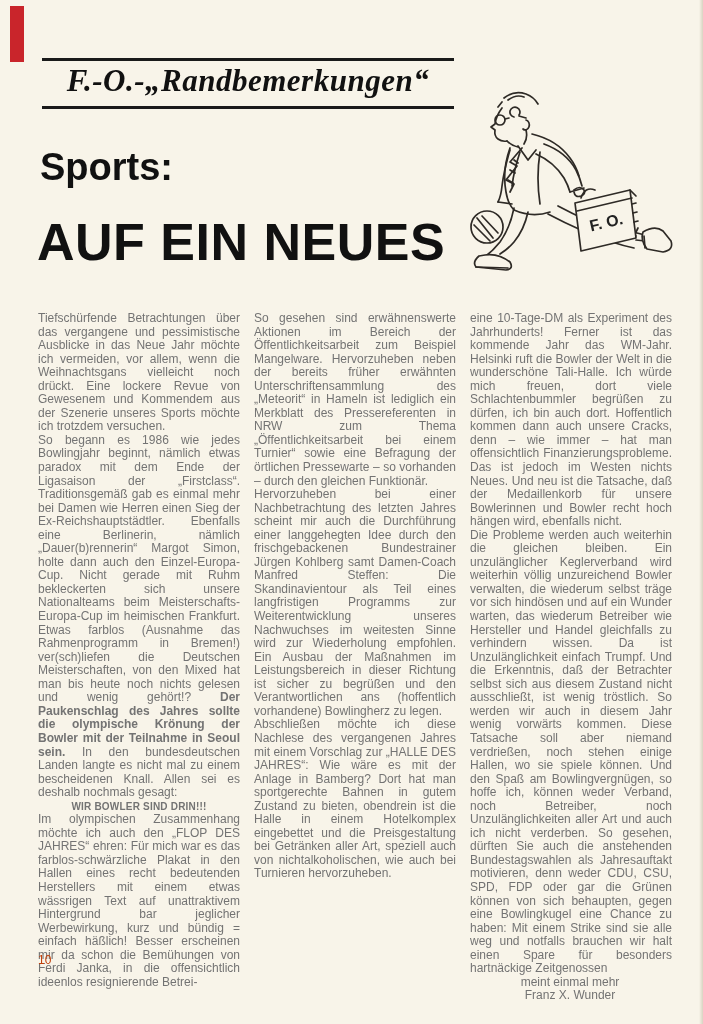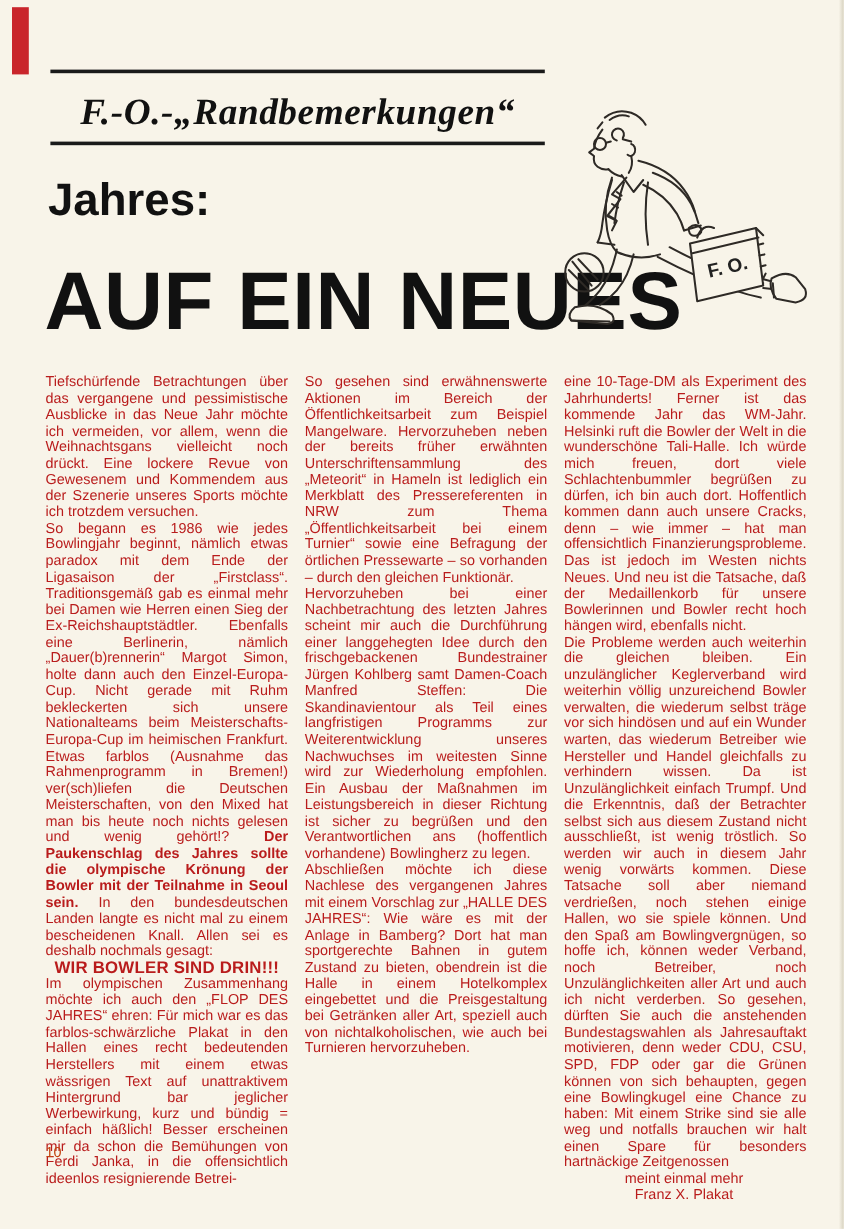--- a/index.html
+++ b/index.html
@@ -15,62 +15,62 @@
     position:absolute; right:0; top:0; width:4px; height:100%;
     background:linear-gradient(to left,#d8d3c1,rgba(216,211,193,0));
   }
   .red-mark {
     position:absolute; left:10px; top:6px; width:14px; height:56px;
     background:#c9252b;
   }
   .masthead {
     position:absolute; left:42px; top:58px; width:412px;
     border-top:3px solid #1a1a1a; border-bottom:3px solid #1a1a1a;
-    padding:14px 0 7px; text-align:center;
+    padding:2px 0 7px; text-align:center;
     font-family:"Liberation Serif", serif;
     font-style:italic; font-weight:bold; font-size:31px; letter-spacing:.5px;
     color:#111;
   }
   .kicker {
     position:absolute; left:40px; top:146px;
     font-size:38px; font-weight:bold; color:#111;
   }
   .main-title {
     position:absolute; left:37px; top:212px;
-    font-size:68px; font-weight:bold; letter-spacing:.5px; white-space:nowrap;
+    font-size:52px; font-weight:bold; letter-spacing:.5px; white-space:nowrap;
     color:#111;
   }
   .illustration { position:absolute; left:462px; top:86px; width:216px; height:200px; }
   .illustration svg { width:100%; height:100%; }
   .sketch { stroke:#2e2a26; stroke-width:1.7; fill:none; stroke-linecap:round; stroke-linejoin:round; }
   .sketch-fill { stroke:#2e2a26; stroke-width:1.7; fill:#f8f4e9; stroke-linejoin:round; }
   .case-label { font-family:"Liberation Sans",sans-serif; font-weight:bold; font-size:16px; fill:#222; stroke:none; }
 
   .columns {
     position:absolute; left:38px; top:312px; width:634px;
     display:flex; gap:14px;
   }
-  .col { width:202px; font-size:12px; line-height:13.55px; text-align:justify; color:#b91c1c; }
+  .col { width:202px; font-size:12px; line-height:13.55px; text-align:justify; color:#737373; }
   .col p { margin:0; }
   .center-head {
-    text-align:center; font-weight:bold; font-size:14px;
+    text-align:center; font-weight:bold; font-size:10px;
     margin:13px 0; letter-spacing:.2px;
   }
   .sig { text-align:center; margin-top:6px; padding-right:2px; }
   .pagenum { position:absolute; left:38px; top:953px; font-size:12px; color:#c2410c; }
 </style>
 </head>
 <body>
 
 <div class="edge-shade"></div>
 <div class="red-mark"></div>
 
 <div class="masthead">F.-O.-„Randbemerkungen“</div>
 
-<div class="kicker">Jahres:</div>
+<div class="kicker">Sports:</div>
 <div class="main-title">AUF EIN NEUES</div>
 
 <div class="illustration">
   <svg viewBox="0 0 216 200">
 
     <path class="sketch" d="M86,128 Q120,146 150,156 Q162,160 172,162"></path>
     <path class="sketch" d="M96,120 Q126,136 154,146 Q164,149 174,150"></path>
     <path class="sketch" d="M172,150 L176,142 M175,147 l8,2 M174,154 l9,1"></path>
     <path class="sketch-fill" d="M181,146 Q193,139 201,145 L209,155 Q212,164 201,166 L185,163 Q178,154 181,146 Z"></path>
     <path class="sketch" d="M183,162 L182,150"></path>
@@ -125,17 +125,17 @@
   </div>
   <div class="col">
     <p>So gesehen sind erwähnenswerte Aktionen im Bereich der Öffentlichkeitsarbeit zum Beispiel Mangelware. Hervorzuheben neben der bereits früher erwähnten Unterschriftensammlung des „Meteorit“ in Hameln ist lediglich ein Merkblatt des Pressereferenten in NRW zum Thema „Öffentlichkeitsarbeit bei einem Turnier“ sowie eine Befragung der örtlichen Pressewarte – so vorhanden – durch den gleichen Funktionär.</p>
     <p>Hervorzuheben bei einer Nachbetrachtung des letzten Jahres scheint mir auch die Durchführung einer langgehegten Idee durch den frischgebackenen Bundestrainer Jürgen Kohlberg samt Damen-Coach Manfred Steffen: Die Skandinavientour als Teil eines langfristigen Programms zur Weiterentwicklung unseres Nachwuchses im weitesten Sinne wird zur Wiederholung empfohlen. Ein Ausbau der Maßnahmen im Leistungsbereich in dieser Richtung ist sicher zu begrüßen und den Verantwortlichen ans (hoffentlich vorhandene) Bowlingherz zu legen.</p>
     <p>Abschließen möchte ich diese Nachlese des vergangenen Jahres mit einem Vorschlag zur „HALLE DES JAHRES“: Wie wäre es mit der Anlage in Bamberg? Dort hat man sportgerechte Bahnen in gutem Zustand zu bieten, obendrein ist die Halle in einem Hotelkomplex eingebettet und die Preisgestaltung bei Getränken aller Art, speziell auch von nichtalkoholischen, wie auch bei Turnieren hervorzuheben.</p>
   </div>
   <div class="col">
     <p>eine 10-Tage-DM als Experiment des Jahrhunderts! Ferner ist das kommende Jahr das WM-Jahr. Helsinki ruft die Bowler der Welt in die wunderschöne Tali-Halle. Ich würde mich freuen, dort viele Schlachtenbummler begrüßen zu dürfen, ich bin auch dort. Hoffentlich kommen dann auch unsere Cracks, denn – wie immer – hat man offensichtlich Finanzierungsprobleme. Das ist jedoch im Westen nichts Neues. Und neu ist die Tatsache, daß der Medaillenkorb für unsere Bowlerinnen und Bowler recht hoch hängen wird, ebenfalls nicht.</p>
     <p>Die Probleme werden auch weiterhin die gleichen bleiben. Ein unzulänglicher Keglerverband wird weiterhin völlig unzureichend Bowler verwalten, die wiederum selbst träge vor sich hindösen und auf ein Wunder warten, das wiederum Betreiber wie Hersteller und Handel gleichfalls zu verhindern wissen. Da ist Unzulänglichkeit einfach Trumpf. Und die Erkenntnis, daß der Betrachter selbst sich aus diesem Zustand nicht ausschließt, ist wenig tröstlich. So werden wir auch in diesem Jahr wenig vorwärts kommen. Diese Tatsache soll aber niemand verdrießen, noch stehen einige Hallen, wo sie spiele können. Und den Spaß am Bowlingvergnügen, so hoffe ich, können weder Verband, noch Betreiber, noch Unzulänglichkeiten aller Art und auch ich nicht verderben. So gesehen, dürften Sie auch die anstehenden Bundestagswahlen als Jahresauftakt motivieren, denn weder CDU, CSU, SPD, FDP oder gar die Grünen können von sich behaupten, gegen eine Bowlingkugel eine Chance zu haben: Mit einem Strike sind sie alle weg und notfalls brauchen wir halt einen Spare für besonders hartnäckige Zeitgenossen</p>
     <p class="sig">meint einmal mehr</p>
-    <p class="sig">Franz X. Plakat</p>
+    <p class="sig">Franz X. Wunder</p>
   </div>
 </div>
 
 <div class="pagenum">10</div>
 
 </body></html>

